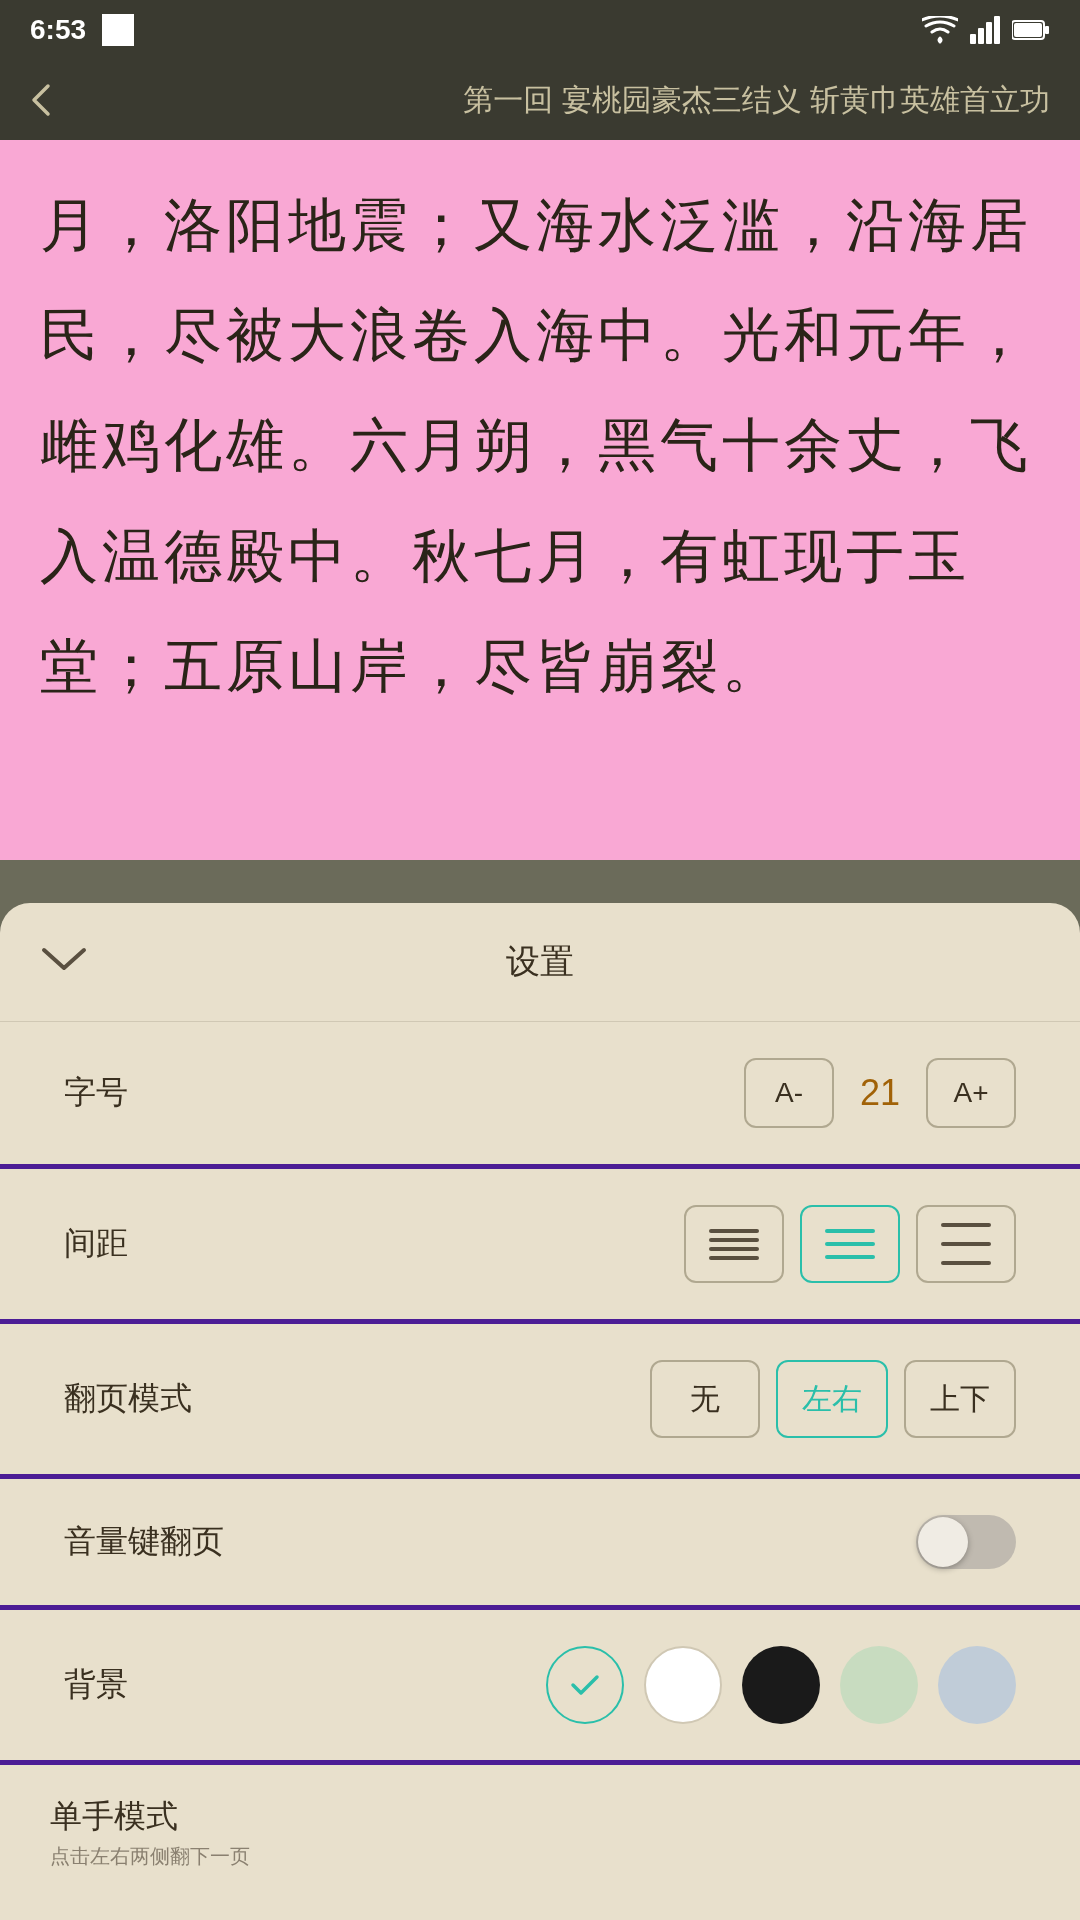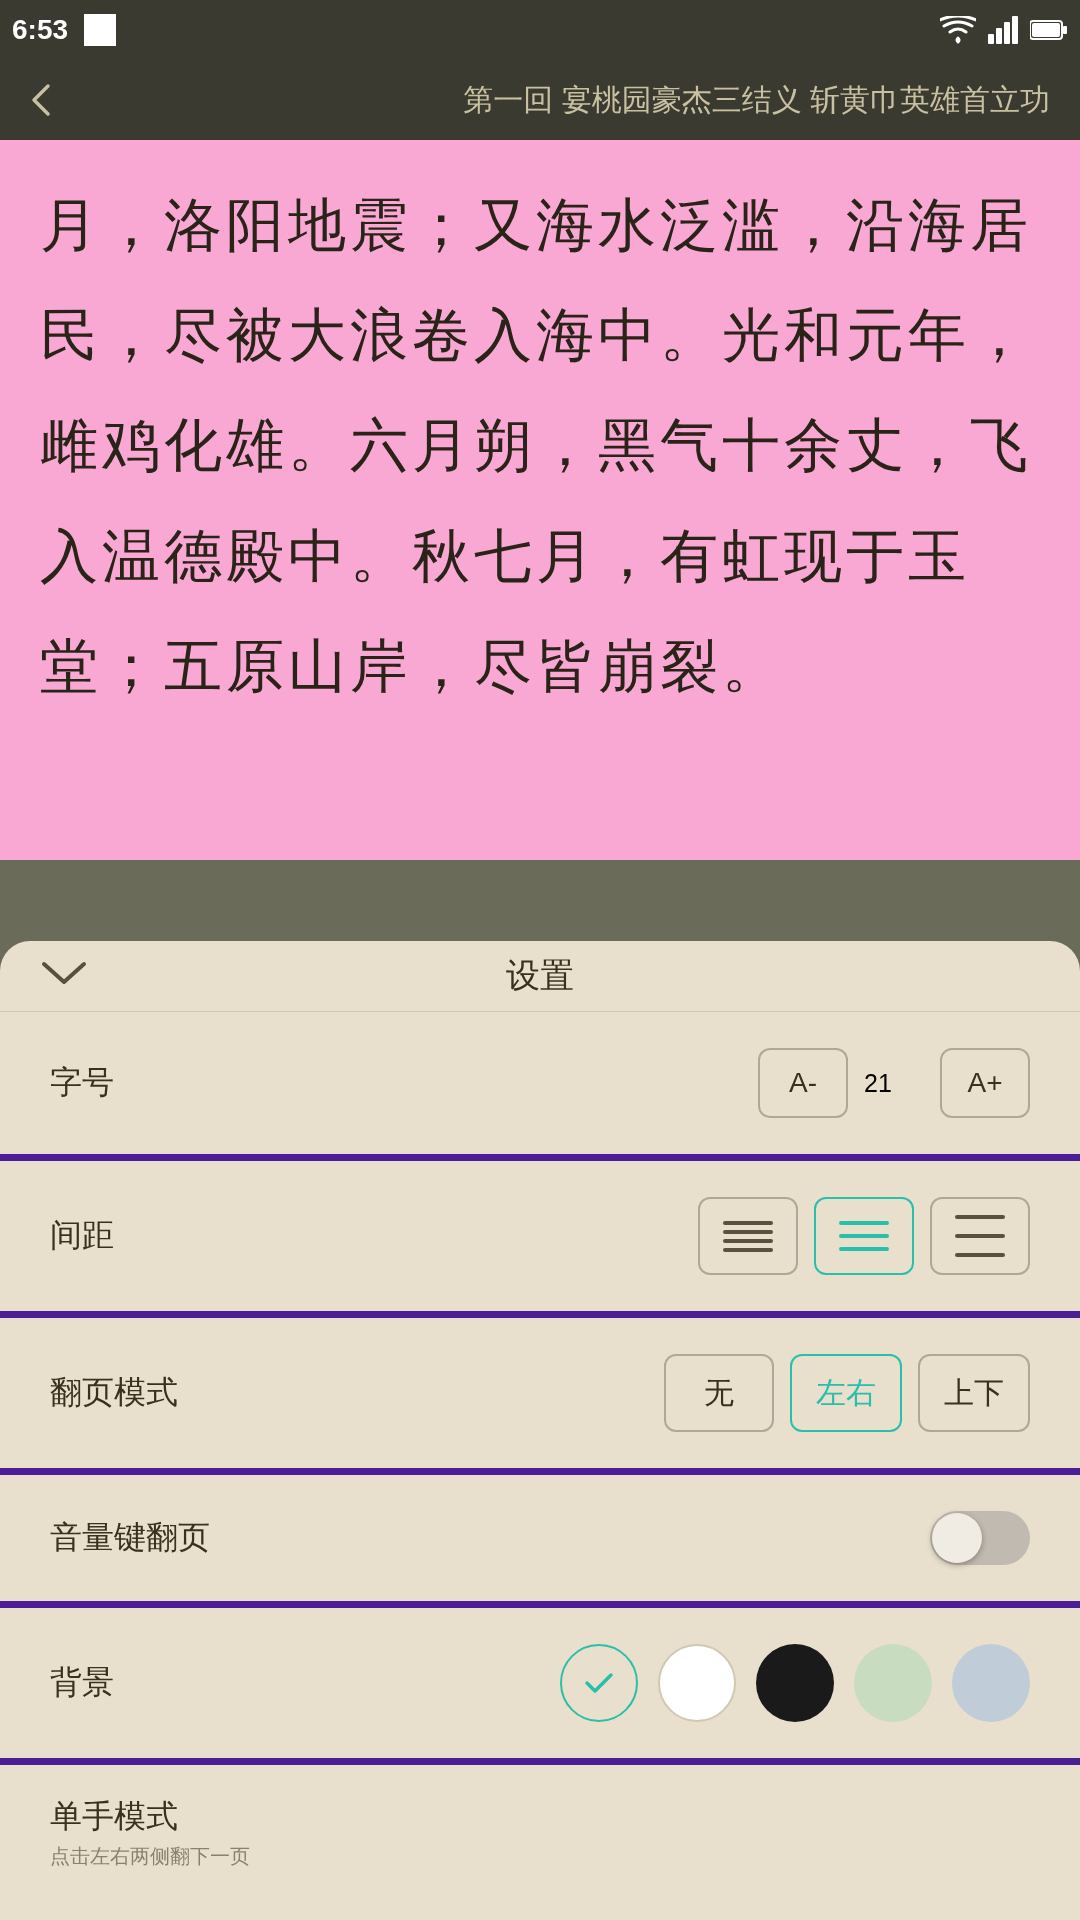--- a/index.html
+++ b/index.html
@@ -15,21 +15,21 @@
     }
 
     
     .status-bar {
       width: 100%;
       height: 60px;
       background: #3a3a30;
       display: flex;
       align-items: center;
       justify-content: space-between;
-      padding: 0 12px;
+      padding: 0 30px;
       color: white;
       font-size: 28px;
       font-weight: bold;
     }
 
     .status-left {
       display: flex;
       align-items: center;
       gap: 16px;
     }
@@ -91,21 +91,21 @@
       background: #e8e0cc;
       border-radius: 30px 30px 0 0;
       padding: 0 0 40px 0;
     }
 
     .settings-header {
       display: flex;
       align-items: center;
       justify-content: center;
       position: relative;
-      padding: 12px 40px;
+      padding: 36px 40px;
       border-bottom: 1px solid #d0c8b4;
     }
 
     .settings-close {
       position: absolute;
       left: 40px;
       font-size: 36px;
       color: #5a5040;
       cursor: pointer;
     }
@@ -113,22 +113,22 @@
     .settings-title {
       font-size: 34px;
       color: #3a3020;
       font-weight: 500;
     }
 
     .settings-row {
       display: flex;
       align-items: center;
       justify-content: space-between;
-      padding: 36px 50px;
-      border-bottom: 7px solid #4c1d95;
+      padding: 36px 64px;
+      border-bottom: 5px solid #4c1d95;
     }
 
     .settings-row:last-child {
       border-bottom: none;
     }
 
     .settings-label {
       font-size: 32px;
       color: #3a3020;
       font-weight: 400;
@@ -149,23 +149,24 @@
       background: #e8e0cc;
       color: #3a3020;
       font-size: 28px;
       display: flex;
       align-items: center;
       justify-content: center;
       cursor: pointer;
     }
 
     .font-value {
-      font-size: 25px;
-      color: #000000;
+      font-size: 36px;
+      color: #a16207;
       width: 60px;
+      text-align: center;
       font-weight: 500;
     }
 
     
     .spacing-btn {
       width: 100px;
       height: 78px;
       border: 2px solid #b0a890;
       border-radius: 12px;
       background: #e8e0cc;

